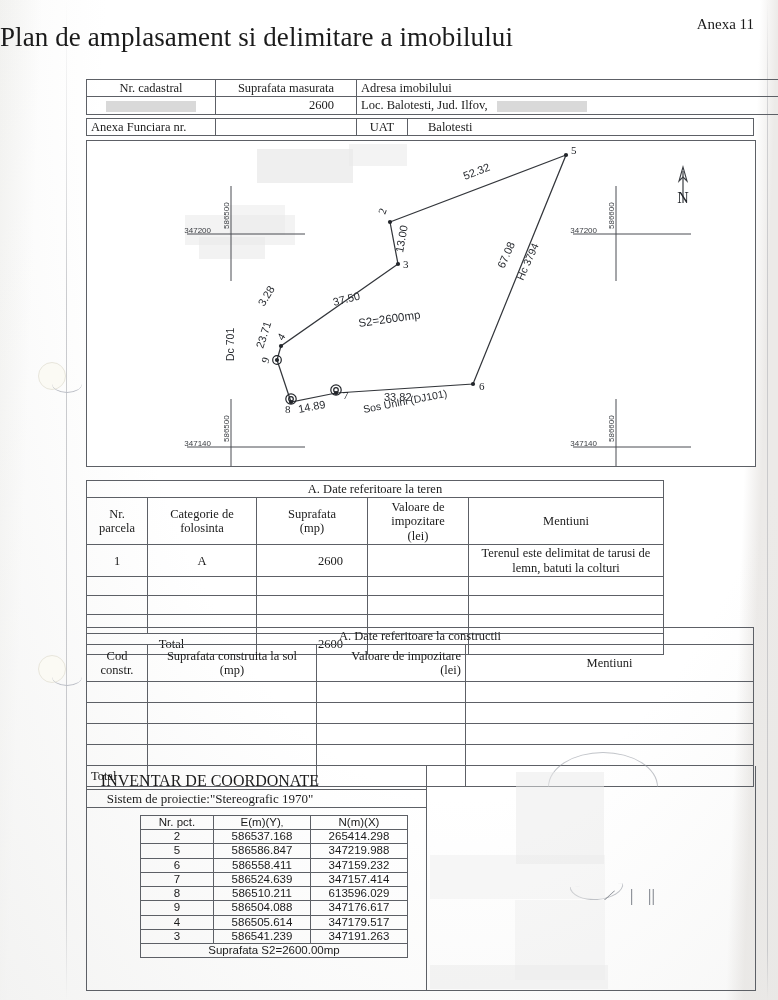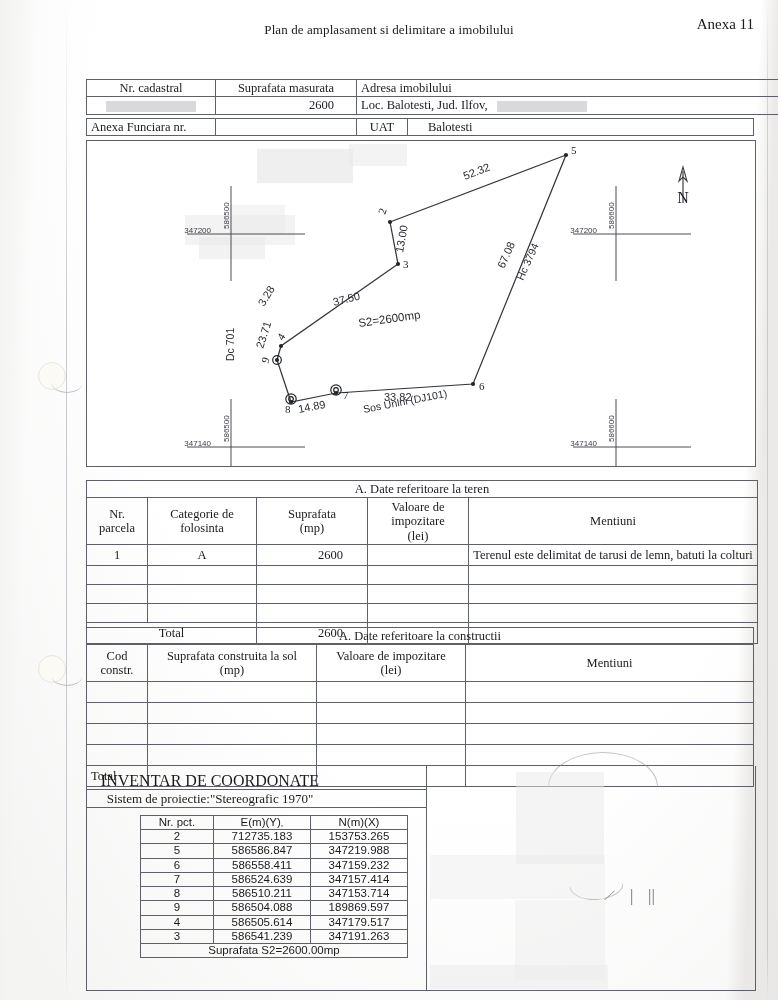--- a/index.html
+++ b/index.html
@@ -34,22 +34,22 @@
     position:absolute;left:66px;top:0;width:1px;height:1000px;
     background:linear-gradient(180deg,rgba(190,190,190,0) 0%,rgba(160,162,168,.55) 30%,rgba(160,162,168,.55) 88%,rgba(190,190,190,0) 100%);
   }
   .right-rule{
     position:absolute;right:10px;top:0;width:1px;height:1000px;
     background:linear-gradient(180deg,rgba(190,190,190,0) 0%,rgba(168,170,176,.5) 12%,rgba(168,170,176,.5) 95%,rgba(190,190,190,0) 100%);
   }
 
   
   .title{
-    position:absolute;left:0;right:0;top:22px;text-align:center;
-    font-size:13px;letter-spacing:.1px;
+    position:absolute;left:0;right:0;top:22px;text-align:left;
+    font-size:27px;letter-spacing:.1px;
   }
   .anexa{
     position:absolute;right:24px;top:16px;font-size:15px;
   }
   .scara{
     position:absolute;left:0;right:0;top:56px;text-align:center;font-size:15.5px;
   }
 
   
   .tbl{position:absolute;border-collapse:collapse;background:transparent;}
@@ -74,21 +74,21 @@
 
   
   #map-frame{
     position:absolute;left:86px;top:140px;width:668px;height:325px;
     border:1px solid #5d6066;background:#fff;overflow:hidden;
   }
   #map-svg{position:absolute;left:0;top:0;}
   .blotch{position:absolute;background:#e9e9e9;}
 
   
-  #teren-table{left:86px;top:480px;width:672px;}
+  #teren-table{left:86px;top:480px;width:578px;}
   #constr-table{left:86px;top:627px;width:668px;}
 
   
   #inv-wrap{position:absolute;left:86px;top:766px;width:668px;height:224px;
             border:1px solid #5d6066;border-top:none;background:transparent;}
   #inv-title{position:absolute;left:60px;top:772px;width:300px;text-align:center;font-size:16px;}
   #inv-sys{position:absolute;left:40px;top:791px;width:340px;text-align:center;font-size:13px;}
   #inv-table{left:140px;top:815px;}
   #inv-table td{font-size:11.5px;padding:0px 12px;font-family:"Liberation Sans",sans-serif;}
   #inv-sep1{position:absolute;left:86px;top:789px;width:340px;height:1px;background:#5d6066;}
@@ -295,21 +295,21 @@
     </table>
 
   <table class="tbl" id="constr-table">
     <tbody>
         <tr>
       <td class="c" colspan="4">A. Date referitoare la constructii</td>
     </tr>
     <tr>
       <td class="c" style="width:52px;height:34px;">Cod<br>constr.</td>
       <td class="c" style="width:160px;">Suprafata construita la sol<br>(mp)</td>
-      <td class="c" style="width:140px;">Valoare de impozitare<br>(lei)</td>
+      <td class="c" style="width:140px;text-align:right;">Valoare de impozitare<br>(lei)</td>
       <td class="c">Mentiuni</td>
     </tr>
     <tr>
           <td style="height:18px;"></td>
           <td></td>
           <td></td>
           <td></td>
         </tr>
     <tr>
           <td style="height:18px;"></td>
@@ -348,47 +348,47 @@
 
   <table class="tbl" id="inv-table">
     <tbody>
         <tr>
       <td class="c" style="width:48px;">Nr. pct.</td>
       <td class="c" style="width:72px;">E(m)(Y)<span style="font-size:9px;">,</span></td>
       <td class="c" style="width:72px;margin-left:37px;">N(m)(X)</td>
     </tr>
     <tr>
       <td class="c">2</td>
-      <td class="c">712735.183</td>
-      <td class="c">153753.265</td>
+      <td class="c">586537.168</td>
+      <td class="c">265414.298</td>
     </tr>
     <tr>
       <td class="c">5</td>
       <td class="c">586586.847</td>
       <td class="c">347219.988</td>
     </tr>
     <tr>
       <td class="c">6</td>
       <td class="c">586558.411</td>
       <td class="c">347159.232</td>
     </tr>
     <tr>
       <td class="c">7</td>
       <td class="c">586524.639</td>
       <td class="c">347157.414</td>
     </tr>
     <tr>
       <td class="c">8</td>
       <td class="c">586510.211</td>
-      <td class="c">347153.714</td>
+      <td class="c">613596.029</td>
     </tr>
     <tr>
       <td class="c">9</td>
       <td class="c">586504.088</td>
-      <td class="c">189869.597</td>
+      <td class="c">347176.617</td>
     </tr>
     <tr>
       <td class="c">4</td>
       <td class="c">586505.614</td>
       <td class="c">347179.517</td>
     </tr>
     <tr>
       <td class="c">3</td>
       <td class="c">586541.239</td>
       <td class="c">347191.263</td>

